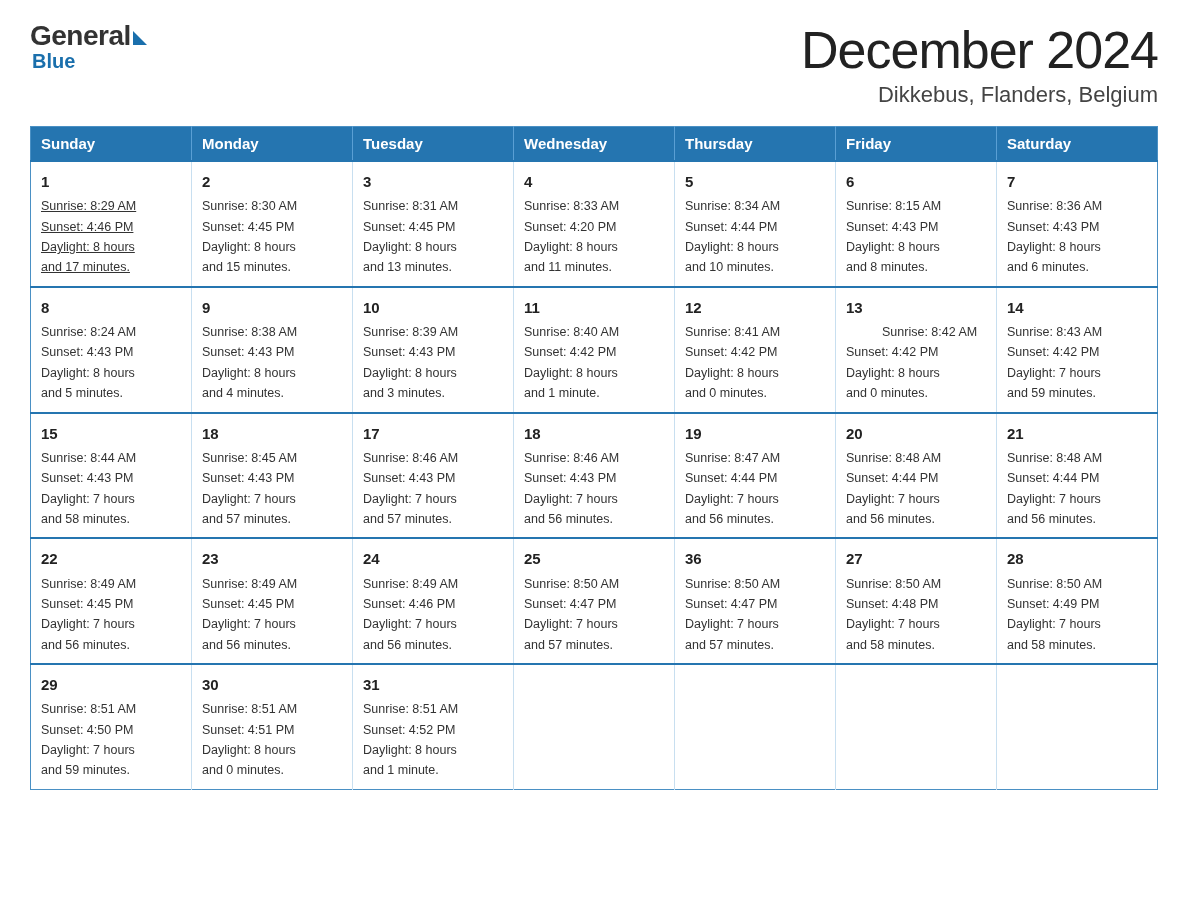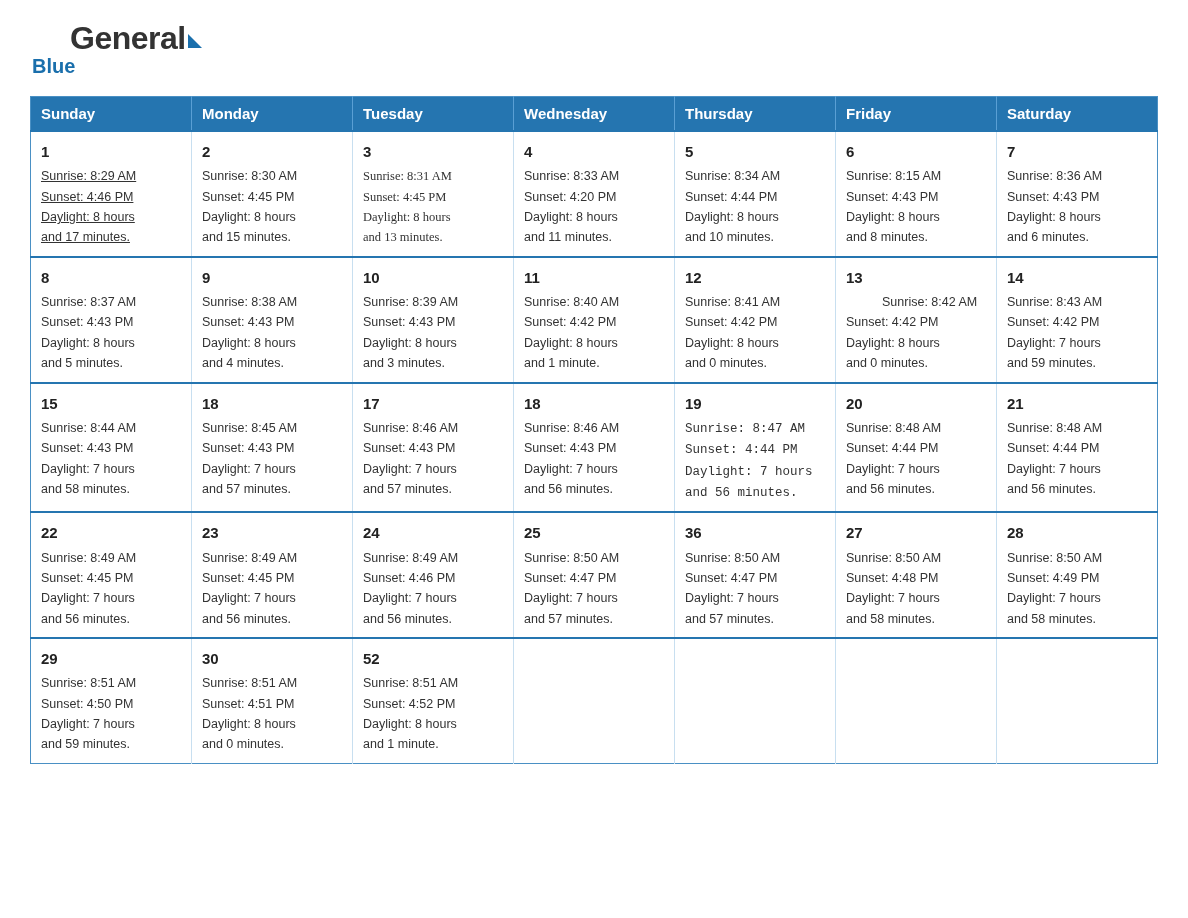--- a/index.html
+++ b/index.html
@@ -19,25 +19,24 @@
     .logo {
       display: flex;
       flex-direction: column;
       align-items: flex-start;
     }
     .logo-top {
       display: flex;
       align-items: center;
     }
     .logo-general {
-      font-size: 32px;
+      font-size: 28px;
       font-weight: bold;
       color: #333;
       letter-spacing: -0.5px;
-      margin-left: 40px;
     }
     .logo-arrow {
       width: 0;
       height: 0;
       border-left: 14px solid #1a6fac;
       border-top: 14px solid transparent;
       border-bottom: 0px solid transparent;
       margin-left: 2px;
       margin-top: 4px;
     }
@@ -114,20 +113,24 @@
 </head>
 <body>
 
 <div class="header">
   <div class="logo">
     <div class="logo-top">
       <span class="logo-general">General</span>
       <div class="logo-arrow"></div>
     </div>
     <span class="logo-blue">Blue</span>
+  </div>
+  <div class="title-block">
+    <h1>December 2024</h1>
+    <h2>Dikkebus, Flanders, Belgium</h2>
   </div>
 </div>
 
 <table class="calendar">
   <thead>
     <tr>
         <th>Sunday</th>
         <th>Monday</th>
         <th>Tuesday</th>
         <th>Wednesday</th>
@@ -139,21 +142,21 @@
   <tbody>
   <tr>
         <td><span class="day-num">1</span><span class="day-info" style="white-space: pre-line; text-decoration: underline;">Sunrise: 8:29 AM
 Sunset: 4:46 PM
 Daylight: 8 hours
 and 17 minutes.</span></td>
         <td><span class="day-num">2</span><span class="day-info" style="white-space: pre-line;">Sunrise: 8:30 AM
 Sunset: 4:45 PM
 Daylight: 8 hours
 and 15 minutes.</span></td>
-        <td><span class="day-num">3</span><span class="day-info" style="white-space: pre-line; font-family: Liberation Serif, serif;">Sunrise: 8:31 AM
+        <td><span class="day-num">3</span><span class="day-info" style="white-space: pre-line;">Sunrise: 8:31 AM
 Sunset: 4:45 PM
 Daylight: 8 hours
 and 13 minutes.</span></td>
         <td><span class="day-num">4</span><span class="day-info" style="white-space: pre-line;">Sunrise: 8:33 AM
 Sunset: 4:20 PM
 Daylight: 8 hours
 and 11 minutes.</span></td>
         <td><span class="day-num">5</span><span class="day-info" style="white-space: pre-line;">Sunrise: 8:34 AM
 Sunset: 4:44 PM
 Daylight: 8 hours
@@ -161,21 +164,21 @@
         <td><span class="day-num">6</span><span class="day-info" style="white-space: pre-line;">Sunrise: 8:15 AM
 Sunset: 4:43 PM
 Daylight: 8 hours
 and 8 minutes.</span></td>
         <td><span class="day-num">7</span><span class="day-info" style="white-space: pre-line;">Sunrise: 8:36 AM
 Sunset: 4:43 PM
 Daylight: 8 hours
 and 6 minutes.</span></td>
       </tr>
       <tr>
-        <td><span class="day-num">8</span><span class="day-info" style="white-space: pre-line;">Sunrise: 8:37 AM
+        <td><span class="day-num">8</span><span class="day-info" style="white-space: pre-line;">Sunrise: 8:24 AM
 Sunset: 4:43 PM
 Daylight: 8 hours
 and 5 minutes.</span></td>
         <td><span class="day-num">9</span><span class="day-info" style="white-space: pre-line;">Sunrise: 8:38 AM
 Sunset: 4:43 PM
 Daylight: 8 hours
 and 4 minutes.</span></td>
         <td><span class="day-num">10</span><span class="day-info" style="white-space: pre-line;">Sunrise: 8:39 AM
 Sunset: 4:43 PM
 Daylight: 8 hours
@@ -207,21 +210,21 @@
 Daylight: 7 hours
 and 57 minutes.</span></td>
         <td><span class="day-num">17</span><span class="day-info" style="white-space: pre-line;">Sunrise: 8:46 AM
 Sunset: 4:43 PM
 Daylight: 7 hours
 and 57 minutes.</span></td>
         <td><span class="day-num">18</span><span class="day-info" style="white-space: pre-line;">Sunrise: 8:46 AM
 Sunset: 4:43 PM
 Daylight: 7 hours
 and 56 minutes.</span></td>
-        <td><span class="day-num">19</span><span class="day-info" style="white-space: pre-line; font-family: Liberation Mono, monospace;">Sunrise: 8:47 AM
+        <td><span class="day-num">19</span><span class="day-info" style="white-space: pre-line;">Sunrise: 8:47 AM
 Sunset: 4:44 PM
 Daylight: 7 hours
 and 56 minutes.</span></td>
         <td><span class="day-num">20</span><span class="day-info" style="white-space: pre-line;">Sunrise: 8:48 AM
 Sunset: 4:44 PM
 Daylight: 7 hours
 and 56 minutes.</span></td>
         <td><span class="day-num">21</span><span class="day-info" style="white-space: pre-line;">Sunrise: 8:48 AM
 Sunset: 4:44 PM
 Daylight: 7 hours
@@ -259,21 +262,21 @@
       </tr>
       <tr>
         <td><span class="day-num">29</span><span class="day-info" style="white-space: pre-line;">Sunrise: 8:51 AM
 Sunset: 4:50 PM
 Daylight: 7 hours
 and 59 minutes.</span></td>
         <td><span class="day-num">30</span><span class="day-info" style="white-space: pre-line;">Sunrise: 8:51 AM
 Sunset: 4:51 PM
 Daylight: 8 hours
 and 0 minutes.</span></td>
-        <td><span class="day-num">52</span><span class="day-info" style="white-space: pre-line;">Sunrise: 8:51 AM
+        <td><span class="day-num">31</span><span class="day-info" style="white-space: pre-line;">Sunrise: 8:51 AM
 Sunset: 4:52 PM
 Daylight: 8 hours
 and 1 minute.</span></td>
         <td class="empty-cell"></td>
         <td class="empty-cell"></td>
         <td class="empty-cell"></td>
         <td class="empty-cell"></td>
       </tr>
     </tbody>
 </table>

